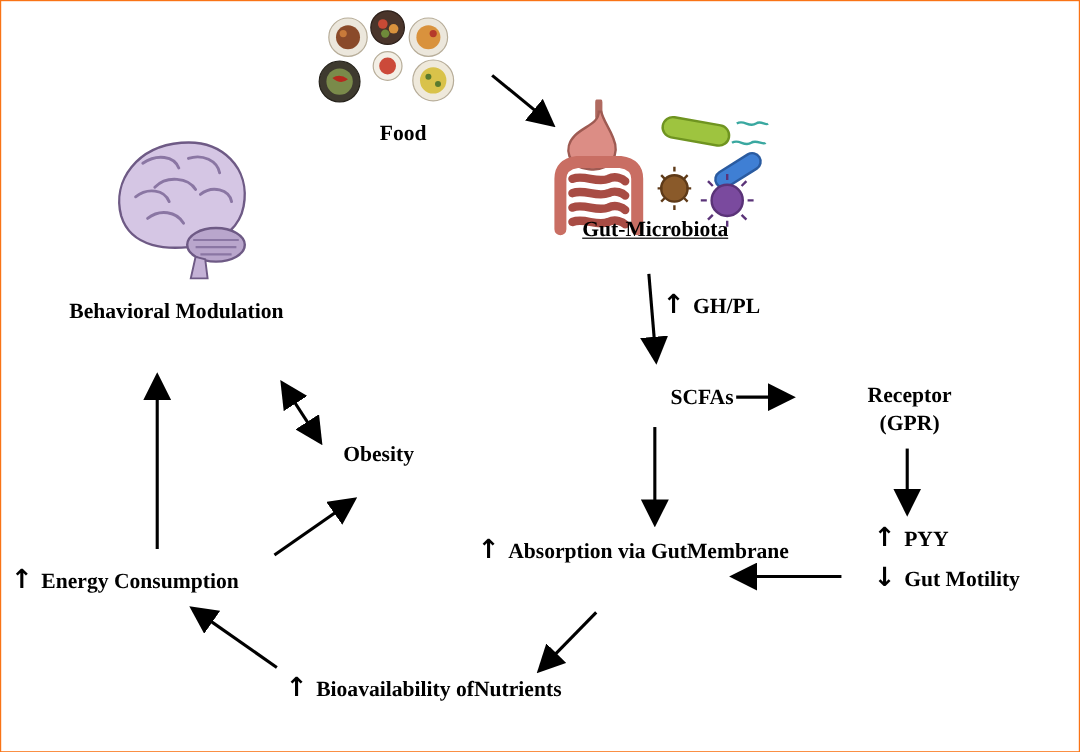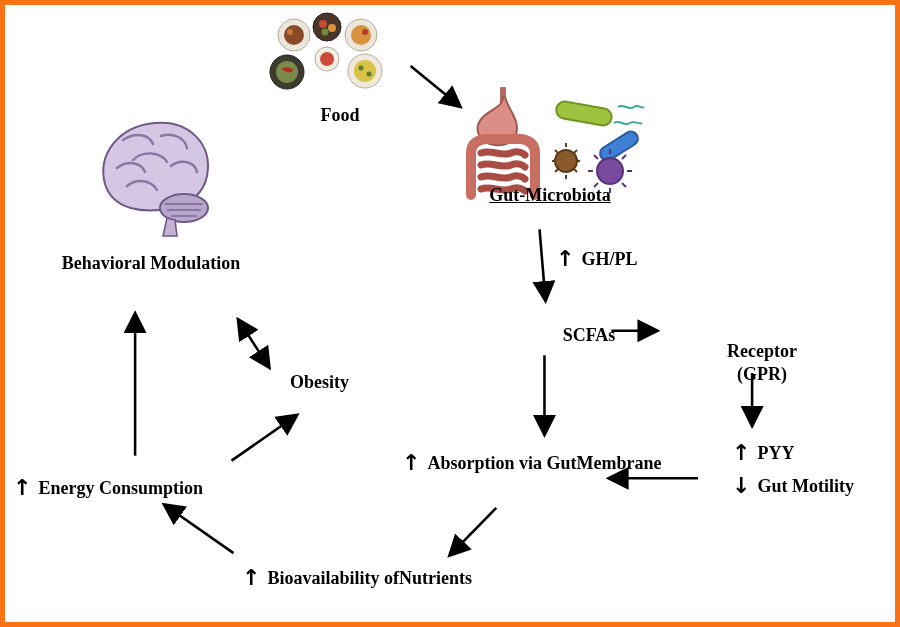--- a/index.html
+++ b/index.html
@@ -1,18 +1,18 @@
 <!DOCTYPE html>
 <html><head>
 <meta charset="utf-8">
 <style>
   * { box-sizing: border-box; }
   html,body { margin:0; padding:0; background:#fff; }
   body { font-family:"Liberation Serif", serif; }
-  .canvas { position:relative; width:900px; height:627px; border:5px solid #f97316; background:#fff; overflow:hidden; }
+  .canvas { position:relative; width:900px; height:627px; border:1px solid #f97316; background:#fff; overflow:hidden; }
   .arrows { position:absolute; left:0; top:0; width:100%; height:100%; }
   .label { position:absolute; font-weight:bold; font-size:18px; color:#000; line-height:1.28; white-space:nowrap; }
   .center { text-align:center; }
   .arrowed { display:flex; align-items:flex-start; gap:7px; }
   .stack { display:flex; flex-direction:row; align-items:center; }
   .glyph { font-family:"DejaVu Sans", sans-serif; font-weight:bold; font-size:22px; line-height:22px; }
   .img { position:absolute; }
 </style>
 </head>
 <body>
@@ -122,21 +122,21 @@
 
   <div class="label arrowed" style="left:551px; top:243px;">
     <span class="glyph">↑</span>
     <span>GH/PL</span>
   </div>
 
   <div class="label center" style="left:538px; top:319px; width:92px;">
     <div>SCFAs</div>
   </div>
 
-  <div class="label center" style="left:694px; top:335px; width:126px;">
+  <div class="label center" style="left:694px; top:317px; width:126px;">
     <div>Receptor</div>
     <div>(GPR)</div>
   </div>
 
   <div class="label arrowed" style="left:727px; top:437px;">
     <span class="glyph">↑</span>
     <span>PYY</span>
   </div>
 
   <div class="label arrowed" style="left:727px; top:470px;">

